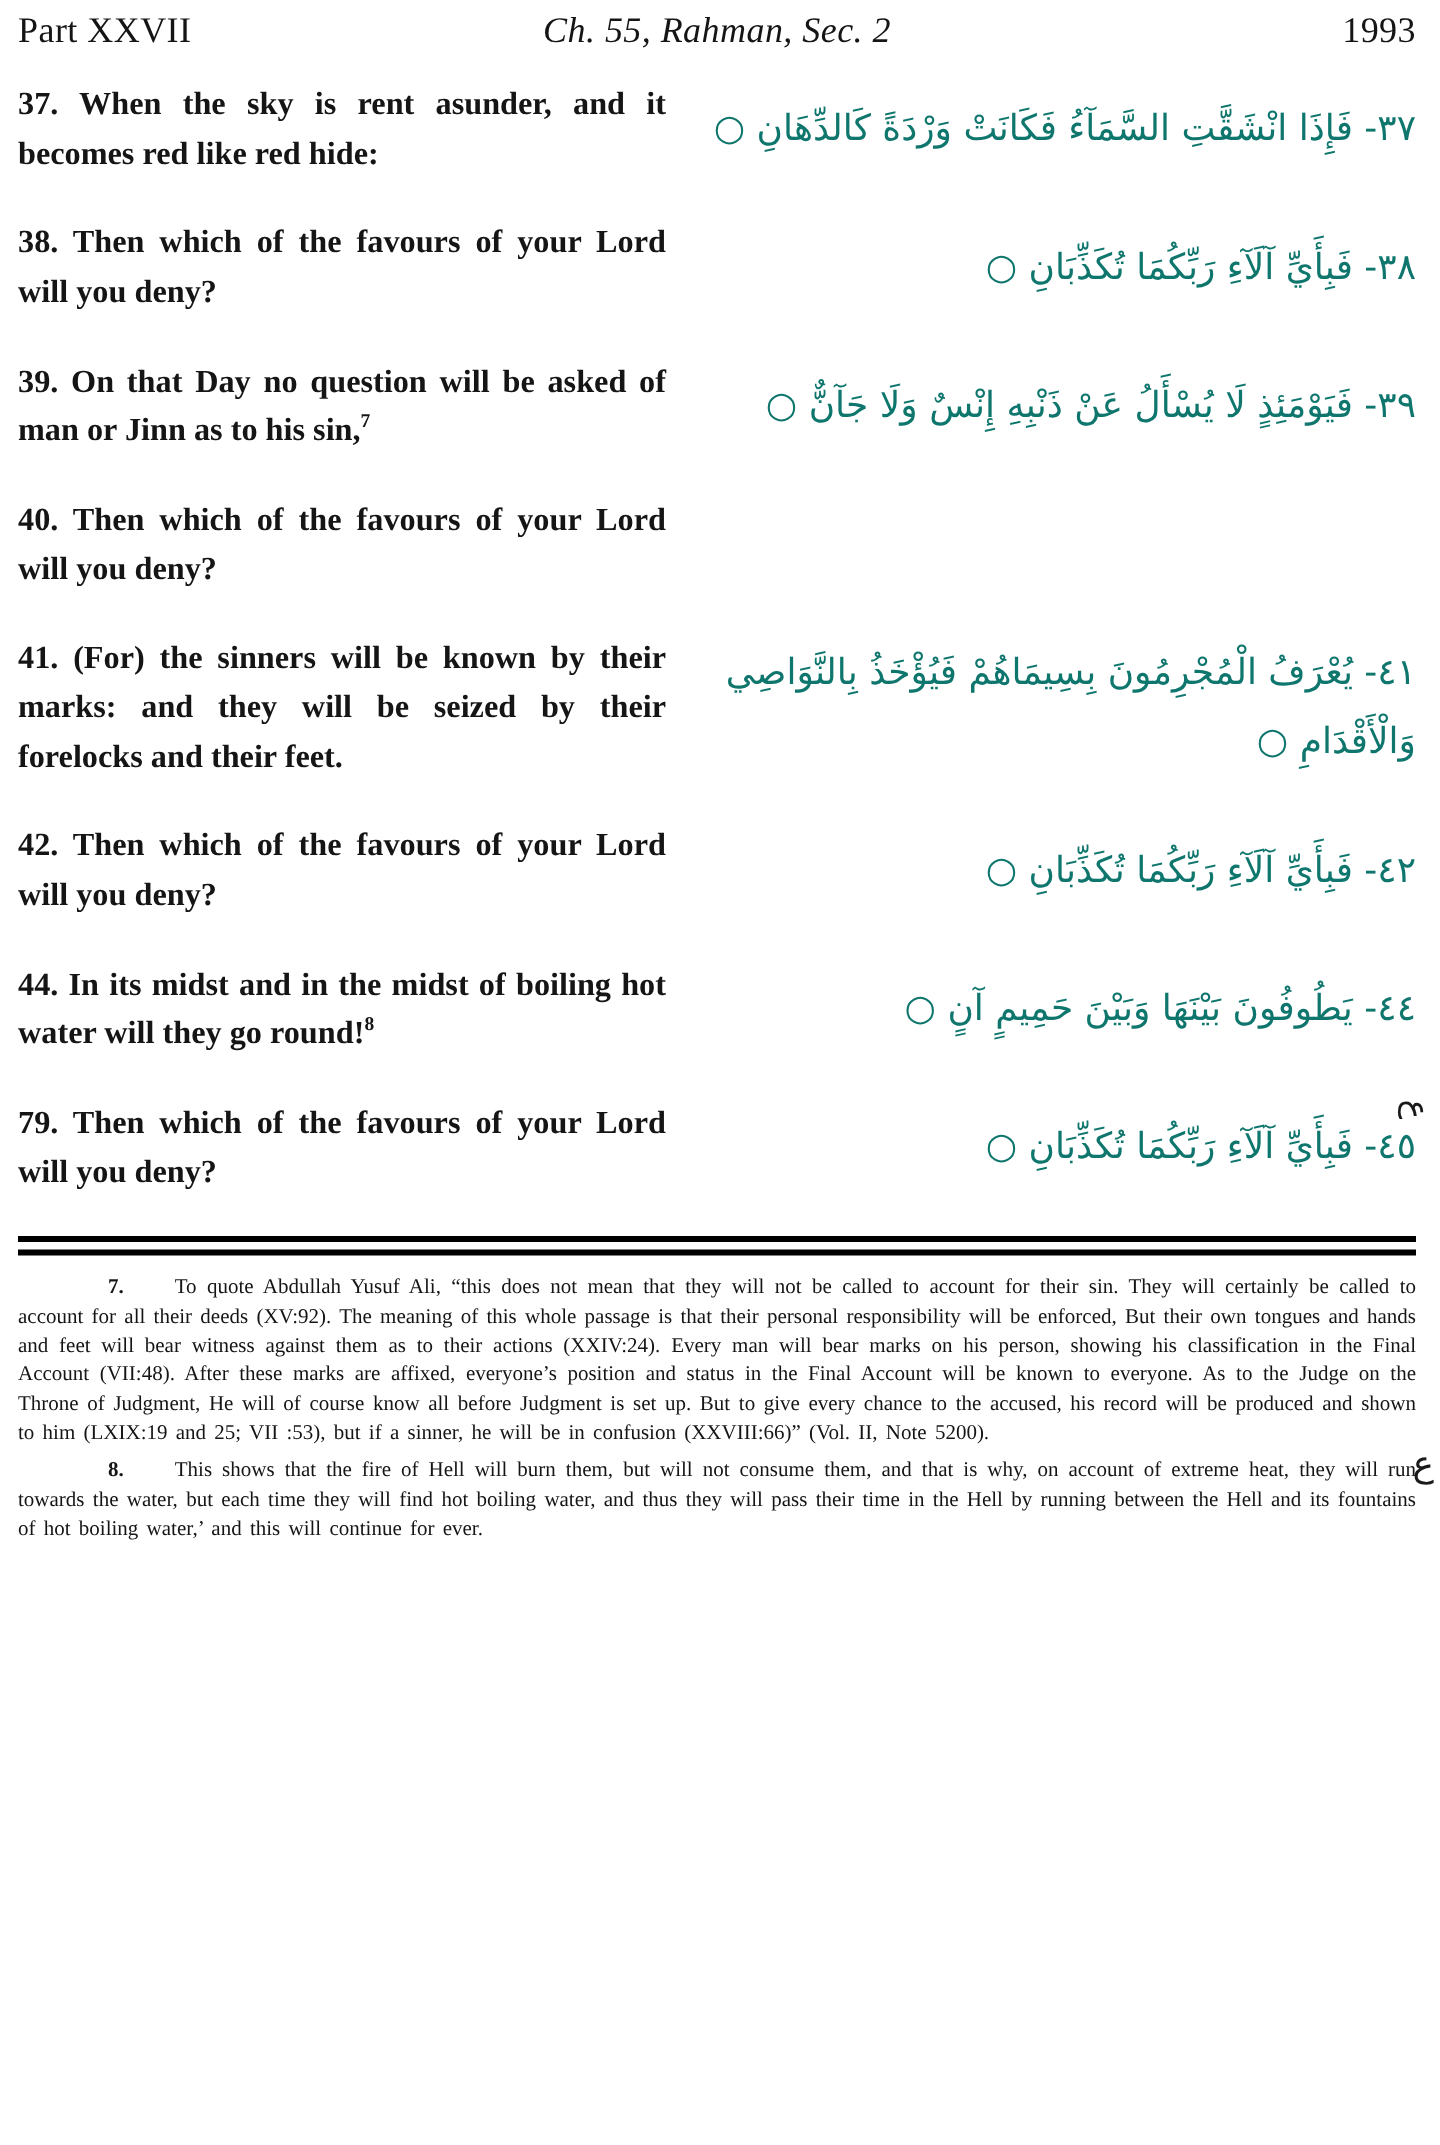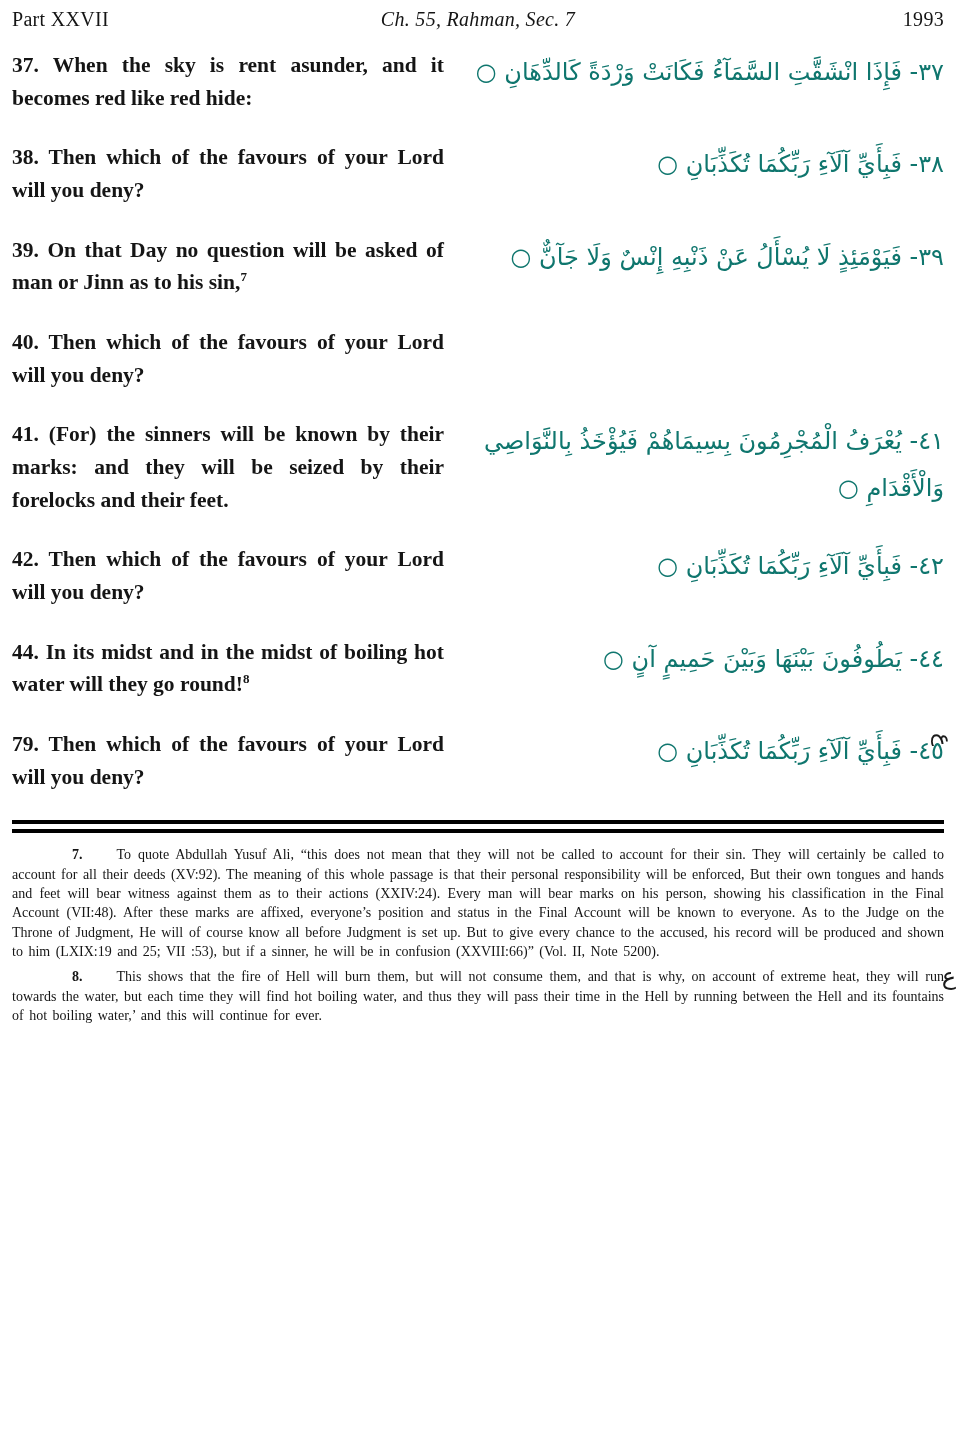--- a/index.html
+++ b/index.html
@@ -15,35 +15,35 @@
     min-height: 1430px;
     box-sizing: border-box;
     padding: 8px 16px 10px 12px;
     background: #ffffff;
   }
   
   .page-header {
     display: flex;
     justify-content: space-between;
     align-items: baseline;
-    font-size: 20px;
+    font-size: 24px;
     letter-spacing: .3px;
     margin-bottom: 18px;
     gap: 22px;
   }
   .hdr-left  { width: 220px; text-align: left; }
   .hdr-center{ flex: 1; text-align: center; font-style: italic; }
   .hdr-right { width: 220px; text-align: right; }
 
   
   .verses { margin-top: 14px; }
   .verse-row {
     display: flex;
     justify-content: space-between;
-    align-items: flex-start;
+    align-items: center;
     margin-bottom: 27px;
   }
   .verse-en {
     width: 432px;
     font-weight: bold;
     font-size: 21.5px;
     line-height: 1.52;
     text-align: justify;
   }
   .verse-en sup {
@@ -103,21 +103,21 @@
     font-size: 24px;
   }
 </style>
 </head>
 <body>
 
 <div class="page">
 
   <div class="page-header">
     <span class="hdr-left">Part XXVII</span>
-    <span class="hdr-center">Ch. 55, Rahman, Sec. 7</span>
+    <span class="hdr-center">Ch. 55, Rahman, Sec. 2</span>
     <span class="hdr-right">1993</span>
   </div>
 
   <div class="verses">
 
     <div class="verse-row">
       <div class="verse-en"><span>37.  When the sky is rent asunder, and it becomes red like red hide:</span><sup></sup></div>
       <div class="verse-ar" dir="rtl">٣٧- فَإِذَا انْشَقَّتِ السَّمَآءُ فَكَانَتْ وَرْدَةً كَالدِّهَانِ ○</div>
     </div>
 

